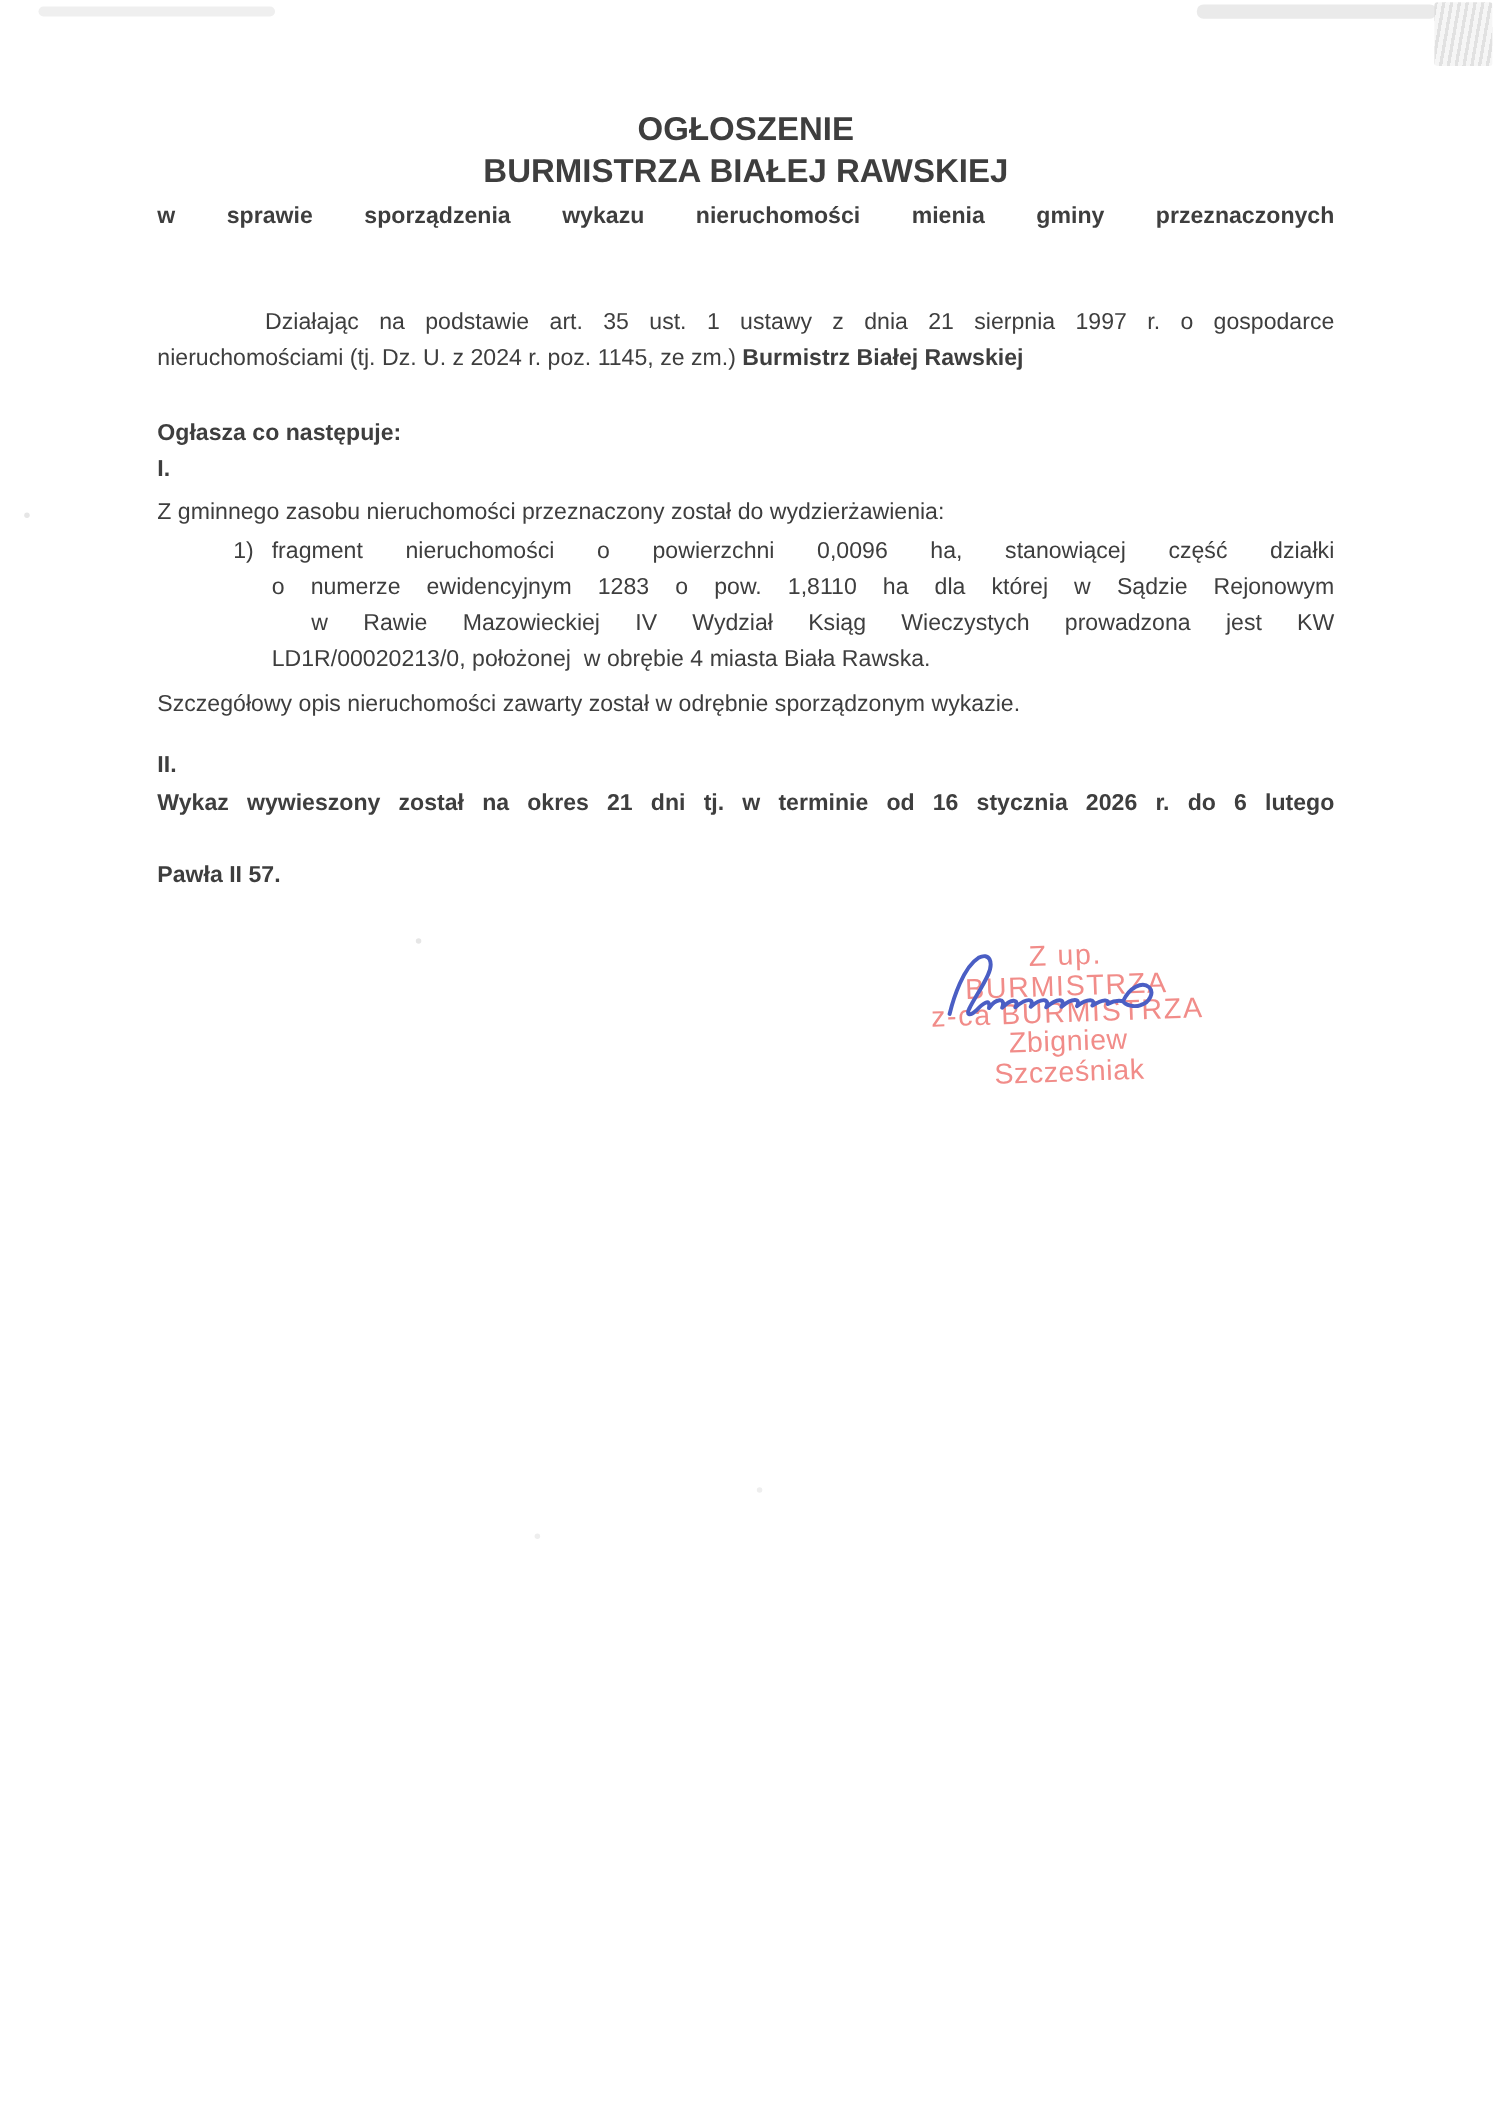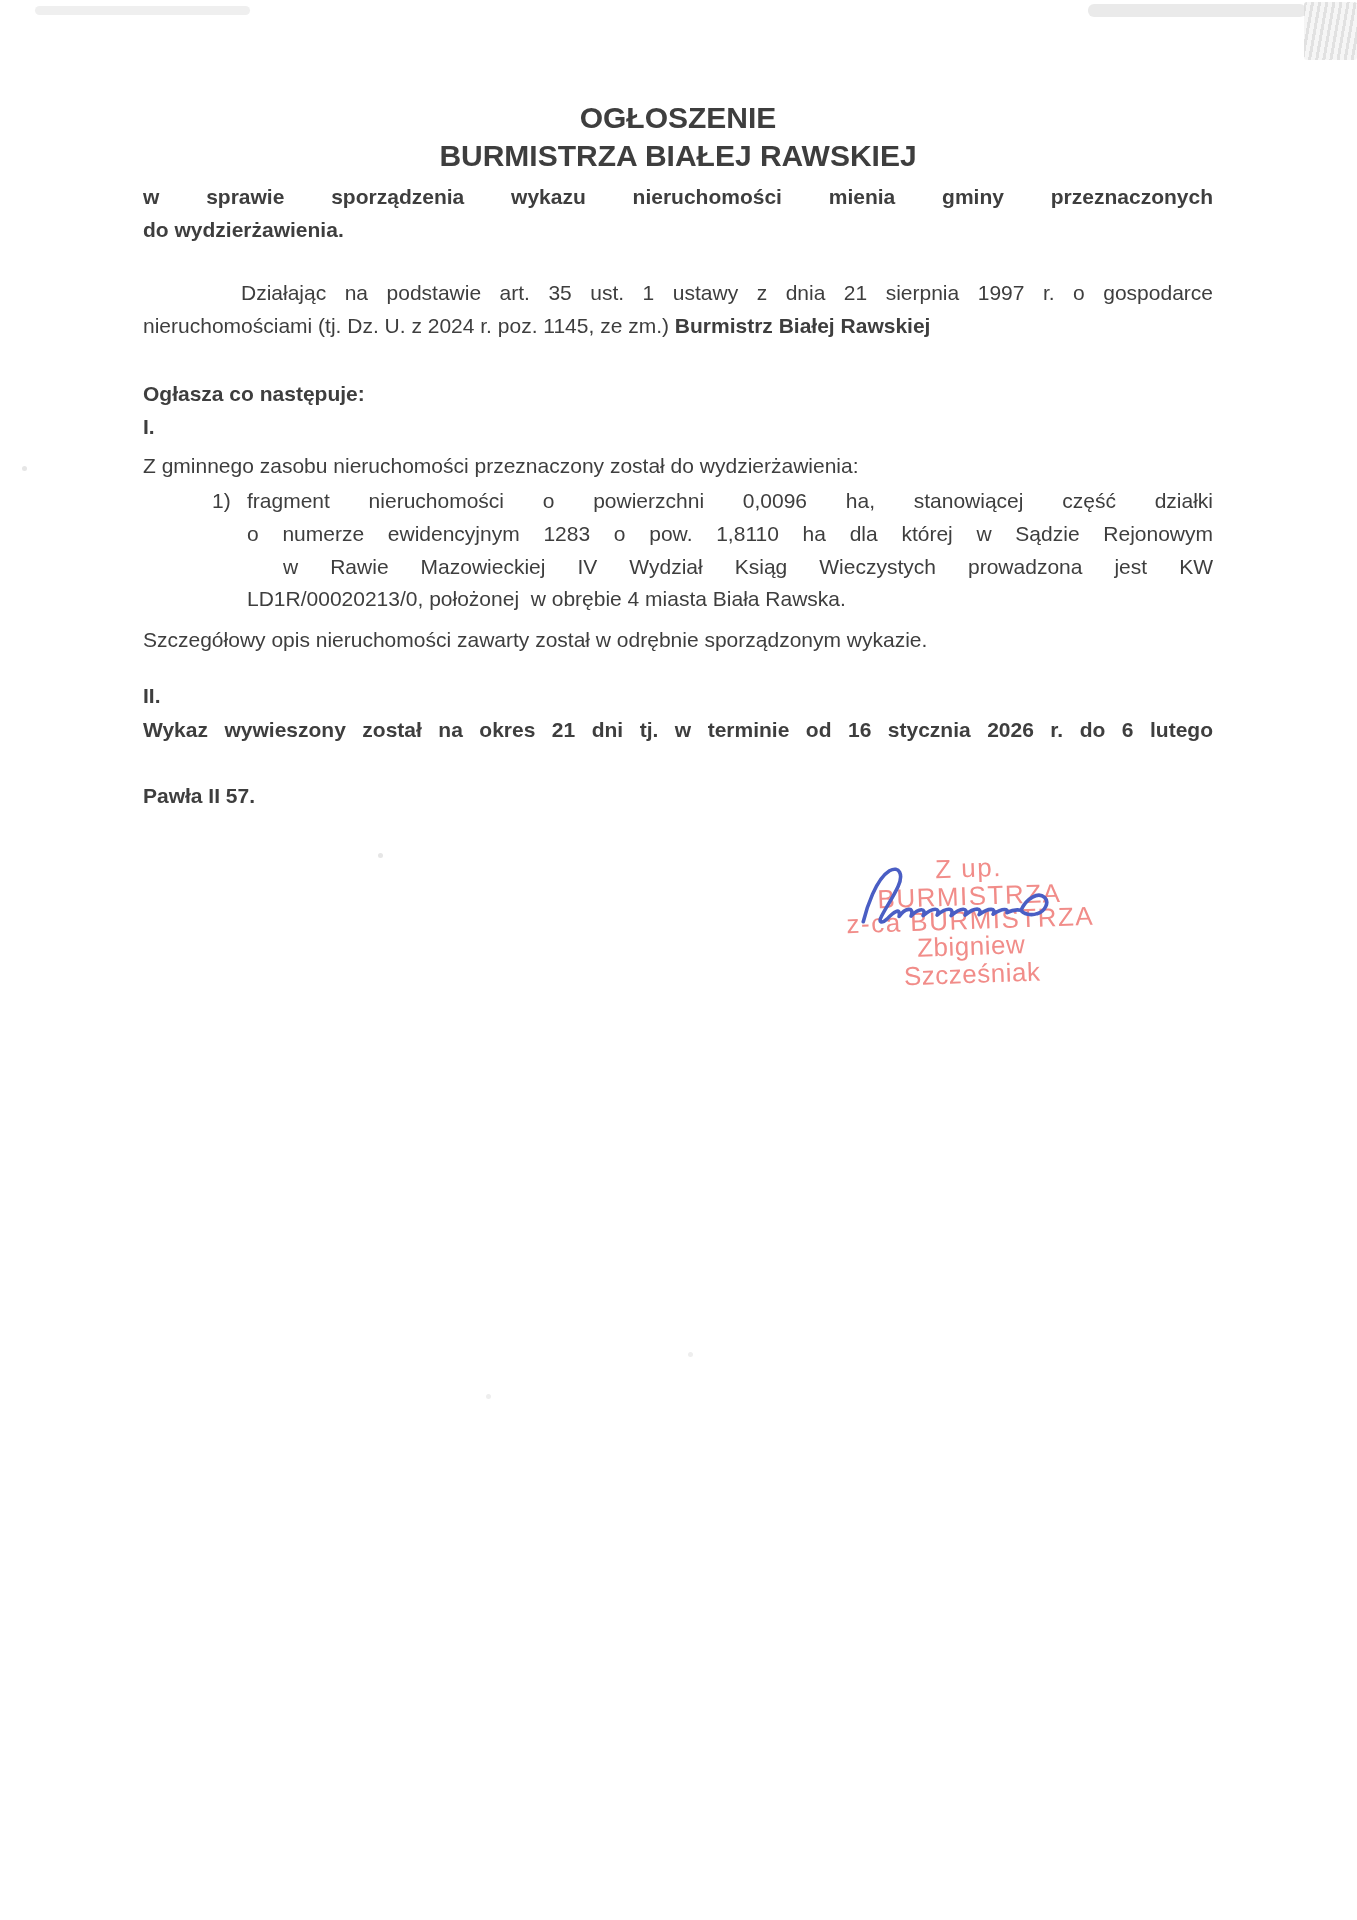--- a/index.html
+++ b/index.html
@@ -68,21 +68,20 @@
   <div class="artifact speck" style="left:22px; top:466px;"></div>
   <div class="artifact speck" style="left:378px; top:853px;"></div>
   <div class="artifact speck" style="left:486px; top:1394px; background:#eee;"></div>
   <div class="artifact speck" style="left:688px; top:1352px; background:#eee;"></div>
 
   <div class="content">
 
     <div class="line title" style="top:100px;">OGŁOSZENIE</div>
     <div class="line title" style="top:138px;">BURMISTRZA BIAŁEJ RAWSKIEJ</div>
     <div class="line bold jall" style="top:180px;">w sprawie sporządzenia wykazu nieruchomości mienia gminy przeznaczonych</div>
-    <div class="line bold" style="top:213px;">do wydzierżawienia.</div>
 
     <div class="line jall indent1" style="top:276px;">Działając na podstawie art. 35 ust. 1 ustawy z dnia 21 sierpnia 1997 r. o gospodarce</div>
     <div class="line" style="top:309px;">
       <span>nieruchomościami (tj. Dz. U. z 2024 r. poz. 1145, ze zm.)</span>
       <span class="bold">Burmistrz Białej Rawskiej</span>
     </div>
 
     <div class="line bold center" style="top:377px;">Ogłasza co następuje:</div>
 
     <div class="line bold center" style="top:410px;">I.</div>

